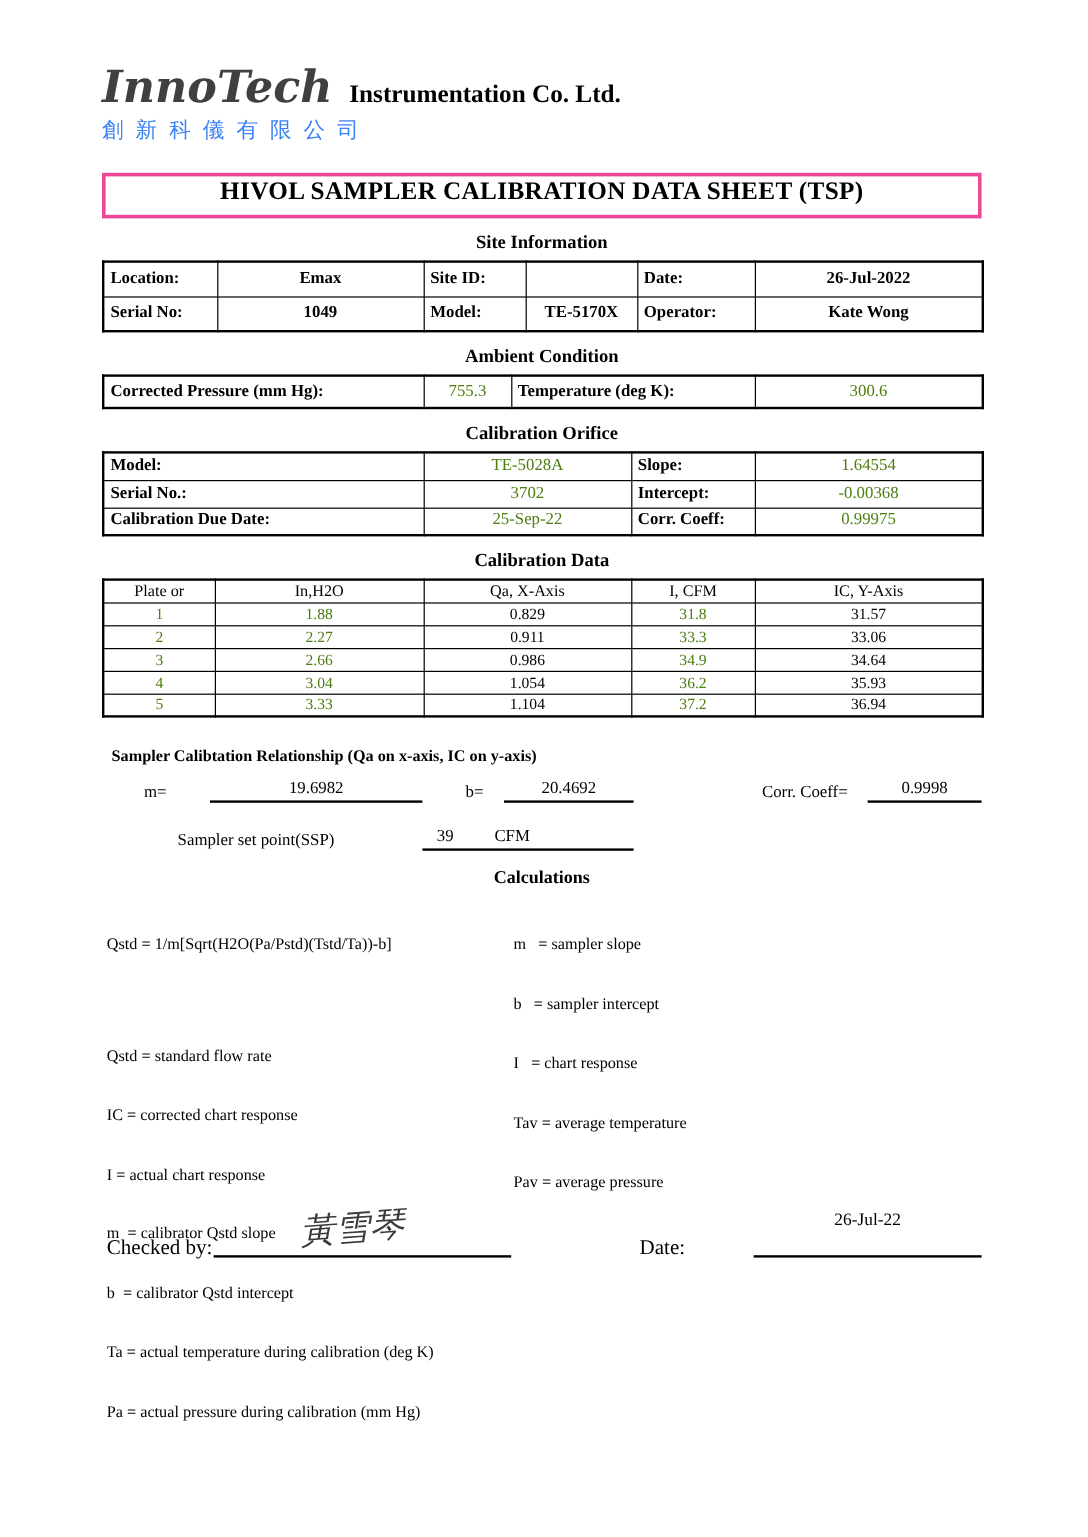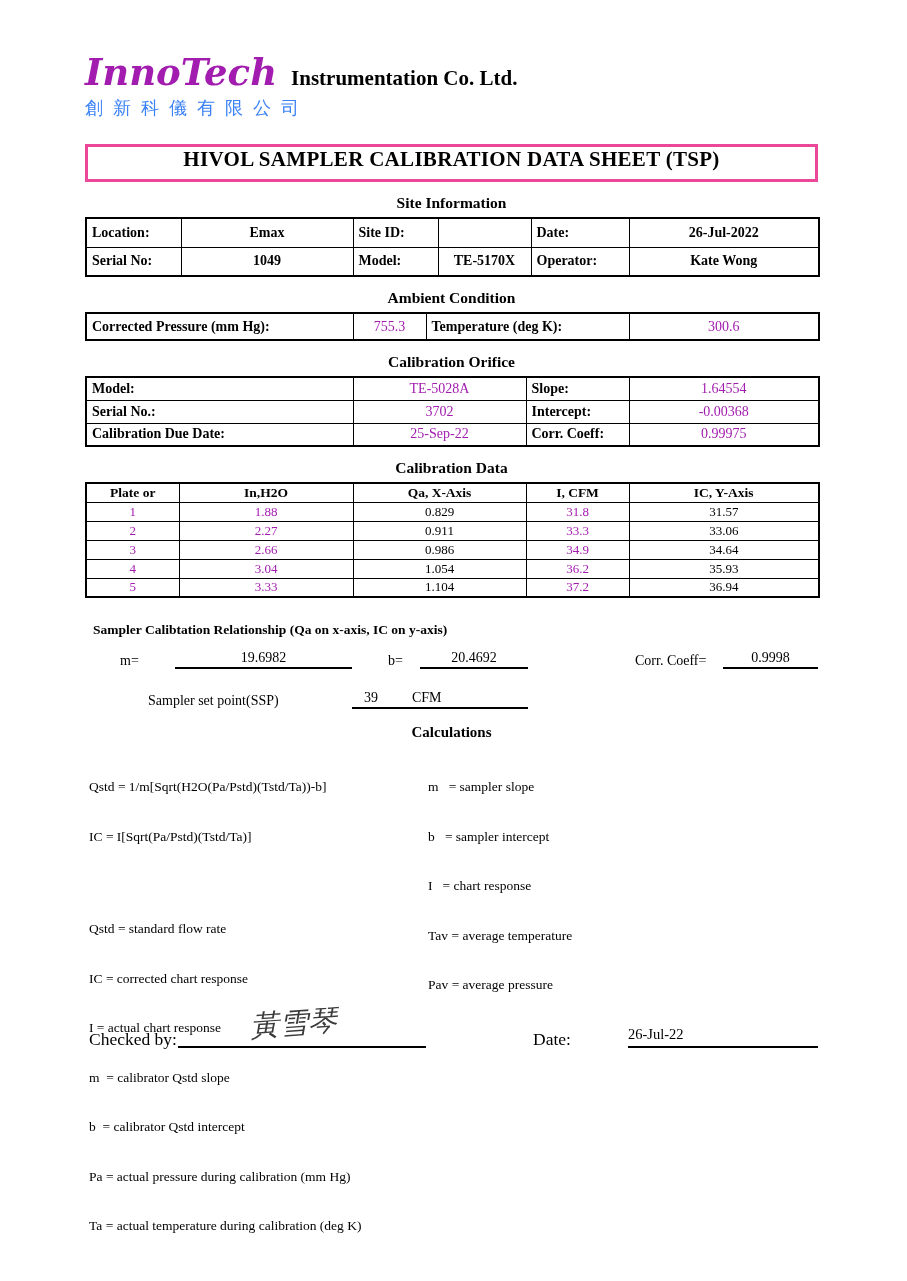--- a/index.html
+++ b/index.html
@@ -7,21 +7,21 @@
   .page {
     position:relative; width:907px; height:1281px; background:#ffffff;
     font-family:"Liberation Serif", serif; color:#000; overflow:hidden;
   }
   .content { position:absolute; left:85px; top:0; width:733px; }
 
   
   .logo-row { margin-top:52px; display:flex; align-items:baseline; gap:14px; }
   .logo {
     font-family:"DejaVu Serif", serif; font-style:italic; font-weight:bold;
-    font-size:37px; line-height:40px; color:#a21caf;
+    font-size:37px; line-height:40px; color:#404040;
   }
   .company { font-size:21px; font-weight:bold; }
   .company-cn {
     margin-top:4px; font-size:18px; letter-spacing:10px; color:#3b82f6;
     font-family:"DejaVu Sans", sans-serif;
   }
 
   
   .title-box { margin-top:24px; border:3px solid #ec4899; height:38px;
     display:flex; align-items:flex-start; justify-content:center; }
@@ -29,26 +29,26 @@
 
   .section-heading { text-align:center; font-weight:bold; font-size:15.5px;
     margin-top:12px; margin-bottom:5px; }
 
   
   table { border-collapse:collapse; width:733px; border:2px solid #000; table-layout:fixed; }
   td { border:1px solid #000; font-size:14px; padding:0 5px; vertical-align:middle;
        white-space:nowrap; overflow:hidden; }
   .lbl { font-weight:bold; text-align:left; }
   .val { text-align:center; font-weight:bold; }
-  .blue { color:#a21caf; font-weight:normal; }
+  .blue { color:#4d7c0f; font-weight:normal; }
   .site-table td { height:29px; }
   .ambient-table td { height:27px; }
   .orifice-table td { height:23px; }
   .cal-table td { height:19px; font-size:13px; text-align:center; padding:0 3px; }
-  .cal-table .hdr { font-weight:bold; font-size:13.5px; }
+  .cal-table .hdr { font-weight:normal; font-size:13.5px; }
   .cal-table tr.hdr-bottom td { border-bottom:2px solid #000; }
 
   
   .rel-heading { margin-top:24px; margin-left:8px; font-weight:bold; font-size:13.5px; }
   .rel-row1 { position:relative; height:28px; margin-top:6px; font-size:14px; }
   .rel-row2 { position:relative; height:26px; margin-top:14px; font-size:14px; }
   .rel-label { position:absolute; bottom:3px; }
   .uline { position:absolute; bottom:3px; border-bottom:2px solid #000;
            text-align:center; padding-bottom:1px; font-size:14px; }
   .ssp-box { display:flex; gap:34px; padding-left:12px; text-align:left; }
@@ -62,21 +62,21 @@
 
   
   .footer { position:absolute; left:85px; top:1002px; width:733px; height:52px; }
   .checked-label, .date-label { position:absolute; bottom:4px; font-size:17.5px; }
   .checked-label { left:4px; } .date-label { left:448px; }
   .sig-box { position:absolute; left:93px; bottom:6px; width:248px; height:40px;
              border-bottom:2px solid #000; }
   .signature { position:absolute; left:72px; bottom:2px; font-size:29px; color:#3a3a3a;
                transform:rotate(-4deg); font-family:"DejaVu Sans", sans-serif; font-style:italic; }
   .date-box { position:absolute; left:543px; bottom:6px; width:190px;
-              border-bottom:2px solid #000; text-align:left; font-size:14.5px; padding-bottom:3px; }
+              border-bottom:2px solid #000; text-align:center; font-size:14.5px; padding-bottom:20px; }
 </style>
 </head>
 <body>
 
 <div class="page">
   <div class="content">
 
     <div class="logo-row">
       <span class="logo">InnoTech</span>
       <span class="company">Instrumentation Co. Ltd.</span>
@@ -234,29 +234,28 @@
       <span class="uline ssp-box" style="left:267px; width:176px">
         <span>39</span>
         <span>CFM</span>
       </span>
     </div>
 
     <div class="calc-heading">Calculations</div>
     <div class="calc-cols">
       <div class="calc-left">
         <div>Qstd = 1/m[Sqrt(H2O(Pa/Pstd)(Tstd/Ta))-b]</div>
-        <div>IC = I[Sqrt(Pa/Pstd)(Tstd/Ta)]</div>
         <div class="gap10"></div>
         <div>Qstd = standard flow rate</div>
         <div>IC = corrected chart response</div>
         <div>I = actual chart response</div>
         <div>m  = calibrator Qstd slope</div>
         <div>b  = calibrator Qstd intercept</div>
+        <div>Ta = actual temperature during calibration (deg K)</div>
         <div>Pa = actual pressure during calibration (mm Hg)</div>
-        <div>Ta = actual temperature during calibration (deg K)</div>
         
         
         
         
         
         
       </div>
       <div class="calc-right">
         <div>m   = sampler slope</div>
         <div>b   = sampler intercept</div>

